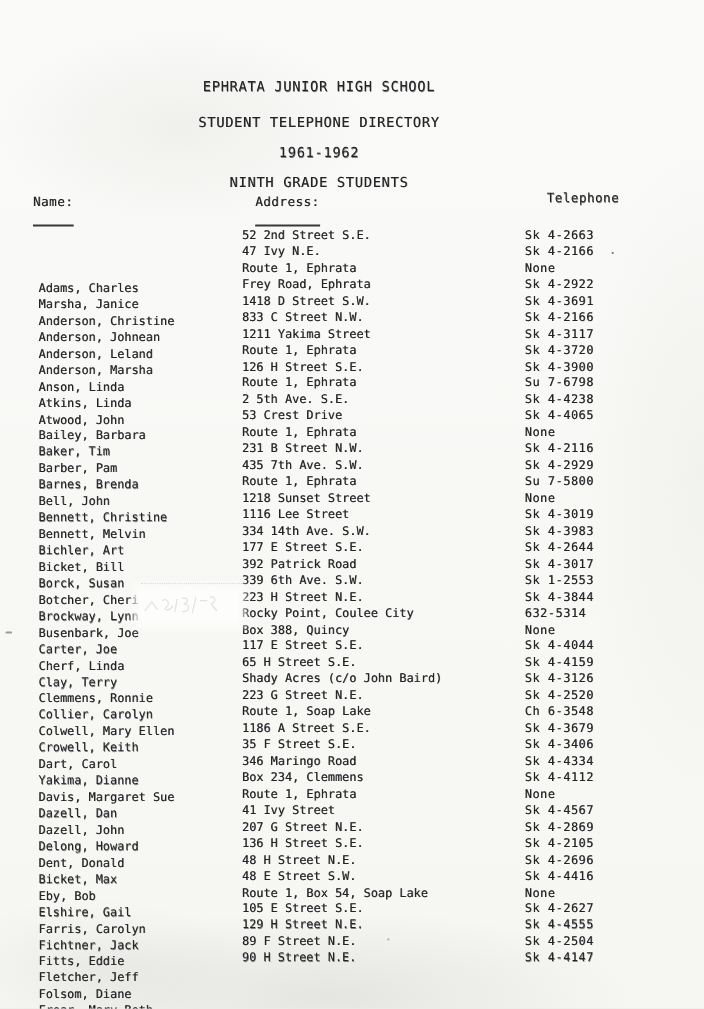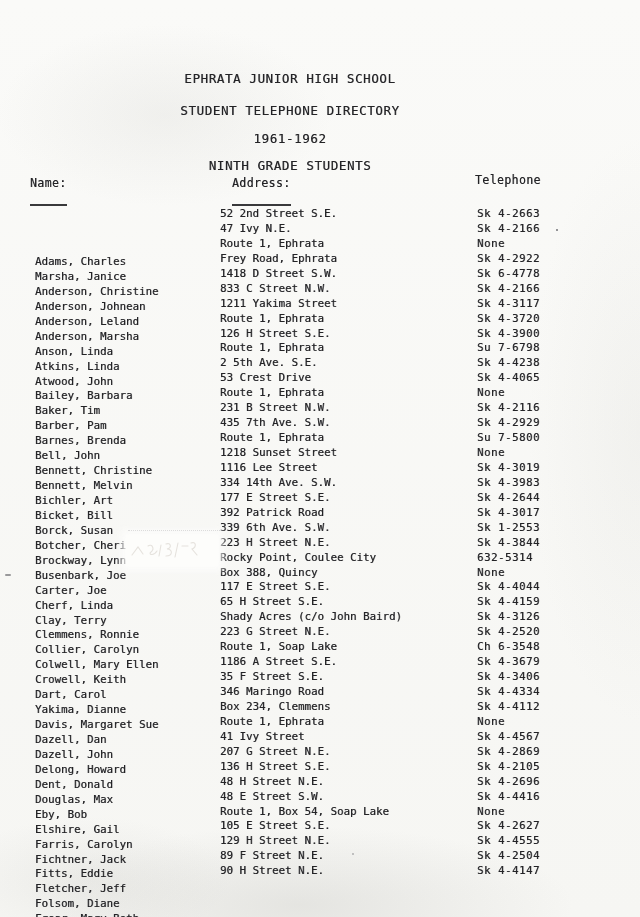--- a/index.html
+++ b/index.html
@@ -31,21 +31,21 @@
     font-size: 12.5px;
     letter-spacing: 0.6px;
   }
   .t1 { top: 71px; }
   .t2 { top: 103px; }
   .t3 { top: 131px; }
   .t4 { top: 158px; }
   .colhead { position: absolute; font-size: 11.5px; letter-spacing: 0.4px; }
   .h-name { top: 176px; left: 30px; }
   .h-addr { top: 176px; left: 232px; }
-  .h-tel  { top: 173px; left: 475px; }
+  .h-tel  { top: 173px; left: 497px; }
   .underlined { border-bottom: 2px solid rgba(30,30,33,0.88); padding-bottom: 14px; }
   .rows { position: absolute; top: 207px; left: 0; right: 0; }
   .row { position: relative; height: 14.95px; }
   .cell { position: absolute; top: 0; font-size: 10.8px; }
   .c-name { left: 35px; margin-top: 48px; }
   .c-addr { left: 220px; }
   .c-tel  { left: 477px; letter-spacing: 0.5px; }
   
   .dotted-line {
     position: absolute; top: 530px; left: 128px; width: 94px; height: 0;
@@ -93,21 +93,21 @@
         <span class="cell typewriter c-tel">None</span>
       </div>
       <div class="row">
         <span class="cell typewriter c-name">Anderson, Johnean</span>
         <span class="cell typewriter c-addr">Frey Road, Ephrata</span>
         <span class="cell typewriter c-tel">Sk 4-2922</span>
       </div>
       <div class="row">
         <span class="cell typewriter c-name">Anderson, Leland</span>
         <span class="cell typewriter c-addr">1418 D Street S.W.</span>
-        <span class="cell typewriter c-tel">Sk 6-4778</span>
+        <span class="cell typewriter c-tel">Sk 4-3691</span>
       </div>
       <div class="row">
         <span class="cell typewriter c-name">Anderson, Marsha</span>
         <span class="cell typewriter c-addr">833 C Street N.W.</span>
         <span class="cell typewriter c-tel">Sk 4-2166</span>
       </div>
       <div class="row">
         <span class="cell typewriter c-name">Anson, Linda</span>
         <span class="cell typewriter c-addr">1211 Yakima Street</span>
         <span class="cell typewriter c-tel">Sk 4-3117</span>
@@ -251,21 +251,21 @@
         <span class="cell typewriter c-name">Delong, Howard</span>
         <span class="cell typewriter c-addr">Route 1, Ephrata</span>
         <span class="cell typewriter c-tel">None</span>
       </div>
       <div class="row">
         <span class="cell typewriter c-name">Dent, Donald</span>
         <span class="cell typewriter c-addr">41 Ivy Street</span>
         <span class="cell typewriter c-tel">Sk 4-4567</span>
       </div>
       <div class="row">
-        <span class="cell typewriter c-name">Douglas, Max</span>
+        <span class="cell typewriter c-name">Bicket, Max</span>
         <span class="cell typewriter c-addr">207 G Street N.E.</span>
         <span class="cell typewriter c-tel">Sk 4-2869</span>
       </div>
       <div class="row">
         <span class="cell typewriter c-name">Eby, Bob</span>
         <span class="cell typewriter c-addr">136 H Street S.E.</span>
         <span class="cell typewriter c-tel">Sk 4-2105</span>
       </div>
       <div class="row">
         <span class="cell typewriter c-name">Elshire, Gail</span>

